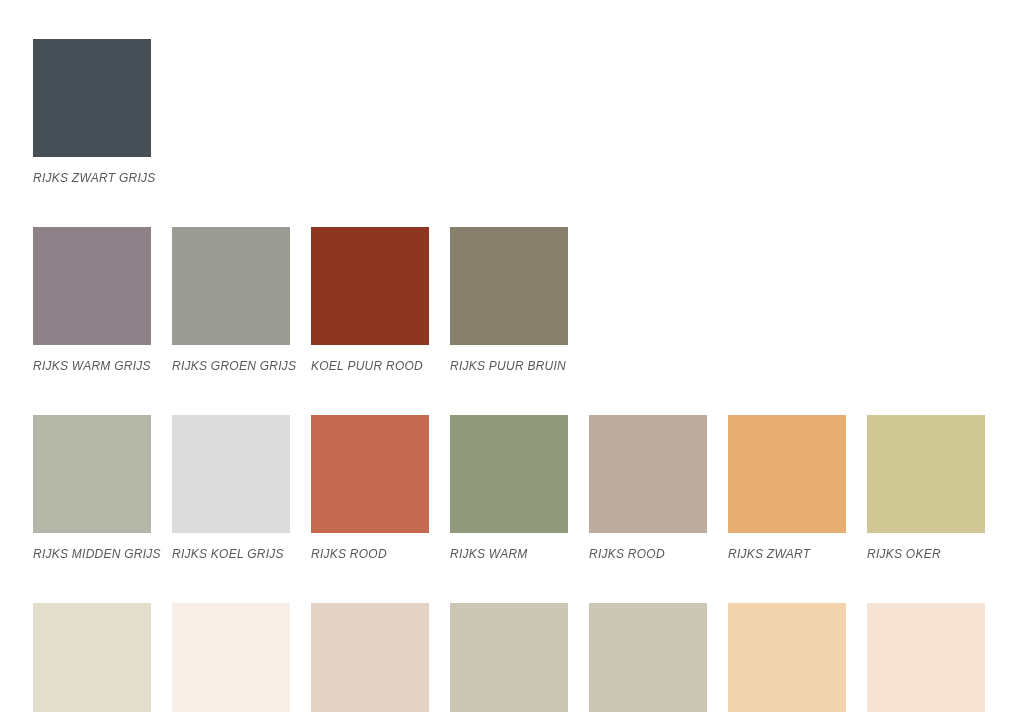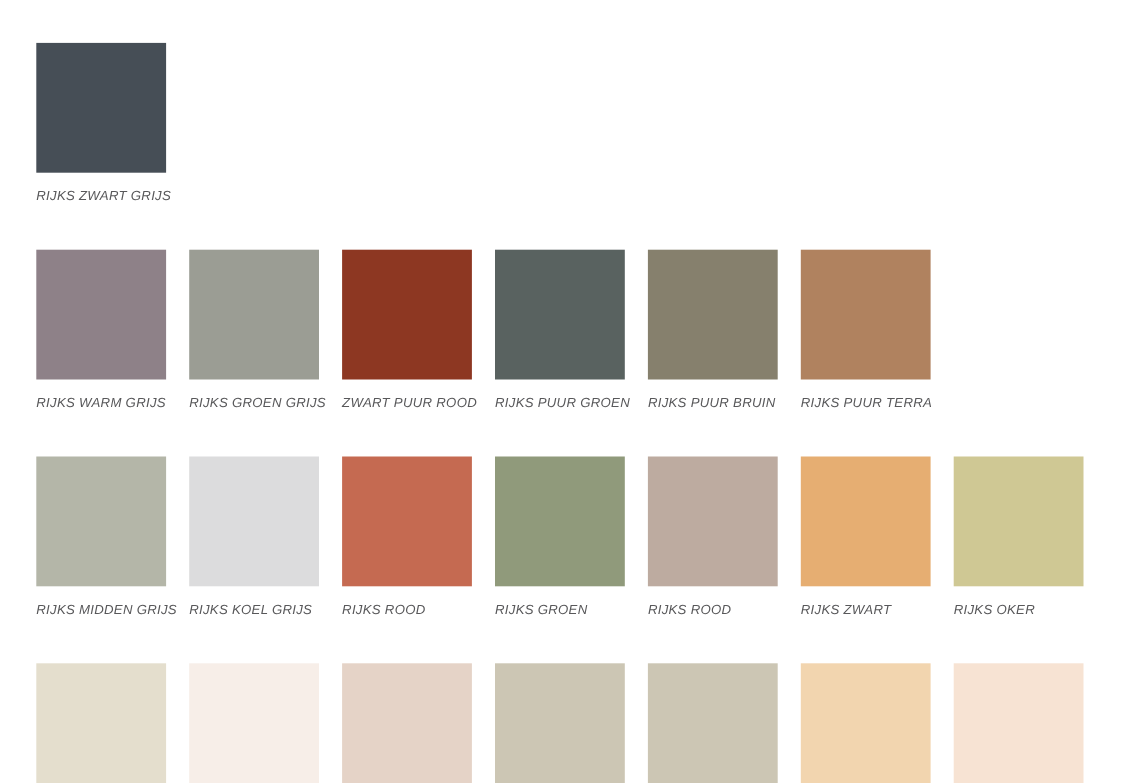--- a/index.html
+++ b/index.html
@@ -67,52 +67,44 @@
     <div class="swatch-cell">
       <span class="swatch-chip" style="background-color: rgb(142, 129, 136);"></span>
       <span class="swatch-label">RIJKS WARM GRIJS</span>
     </div>
     <div class="swatch-cell">
       <span class="swatch-chip" style="background-color: rgb(155, 157, 148);"></span>
       <span class="swatch-label">RIJKS GROEN GRIJS</span>
     </div>
     <div class="swatch-cell">
       <span class="swatch-chip" style="background-color: rgb(141, 55, 34);"></span>
-      <span class="swatch-label">ZWART PUUR ROOD</span>
-    </div>
-    <div class="swatch-cell">
-      <span class="swatch-chip" style="background-color: rgb(89, 98, 96);"></span>
-      <span class="swatch-label">RIJKS PUUR GROEN</span>
+      <span class="swatch-label">KOEL PUUR ROOD</span>
     </div>
     <div class="swatch-cell">
       <span class="swatch-chip" style="background-color: rgb(134, 128, 109);"></span>
       <span class="swatch-label">RIJKS PUUR BRUIN</span>
-    </div>
-    <div class="swatch-cell">
-      <span class="swatch-chip" style="background-color: rgb(176, 130, 95);"></span>
-      <span class="swatch-label">RIJKS PUUR TERRA</span>
     </div>
   </div>
 
   <div class="swatch-row">
     <div class="swatch-cell">
       <span class="swatch-chip" style="background-color: rgb(180, 182, 168);"></span>
       <span class="swatch-label">RIJKS MIDDEN GRIJS</span>
     </div>
     <div class="swatch-cell">
       <span class="swatch-chip" style="background-color: rgb(220, 220, 221);"></span>
       <span class="swatch-label">RIJKS KOEL GRIJS</span>
     </div>
     <div class="swatch-cell">
       <span class="swatch-chip" style="background-color: rgb(197, 106, 81);"></span>
       <span class="swatch-label">RIJKS ROOD</span>
     </div>
     <div class="swatch-cell">
       <span class="swatch-chip" style="background-color: rgb(144, 154, 123);"></span>
-      <span class="swatch-label">RIJKS GROEN</span>
+      <span class="swatch-label">RIJKS WARM</span>
     </div>
     <div class="swatch-cell">
       <span class="swatch-chip" style="background-color: rgb(189, 171, 160);"></span>
       <span class="swatch-label">RIJKS ROOD</span>
     </div>
     <div class="swatch-cell">
       <span class="swatch-chip" style="background-color: rgb(230, 174, 114);"></span>
       <span class="swatch-label">RIJKS ZWART</span>
     </div>
     <div class="swatch-cell">

